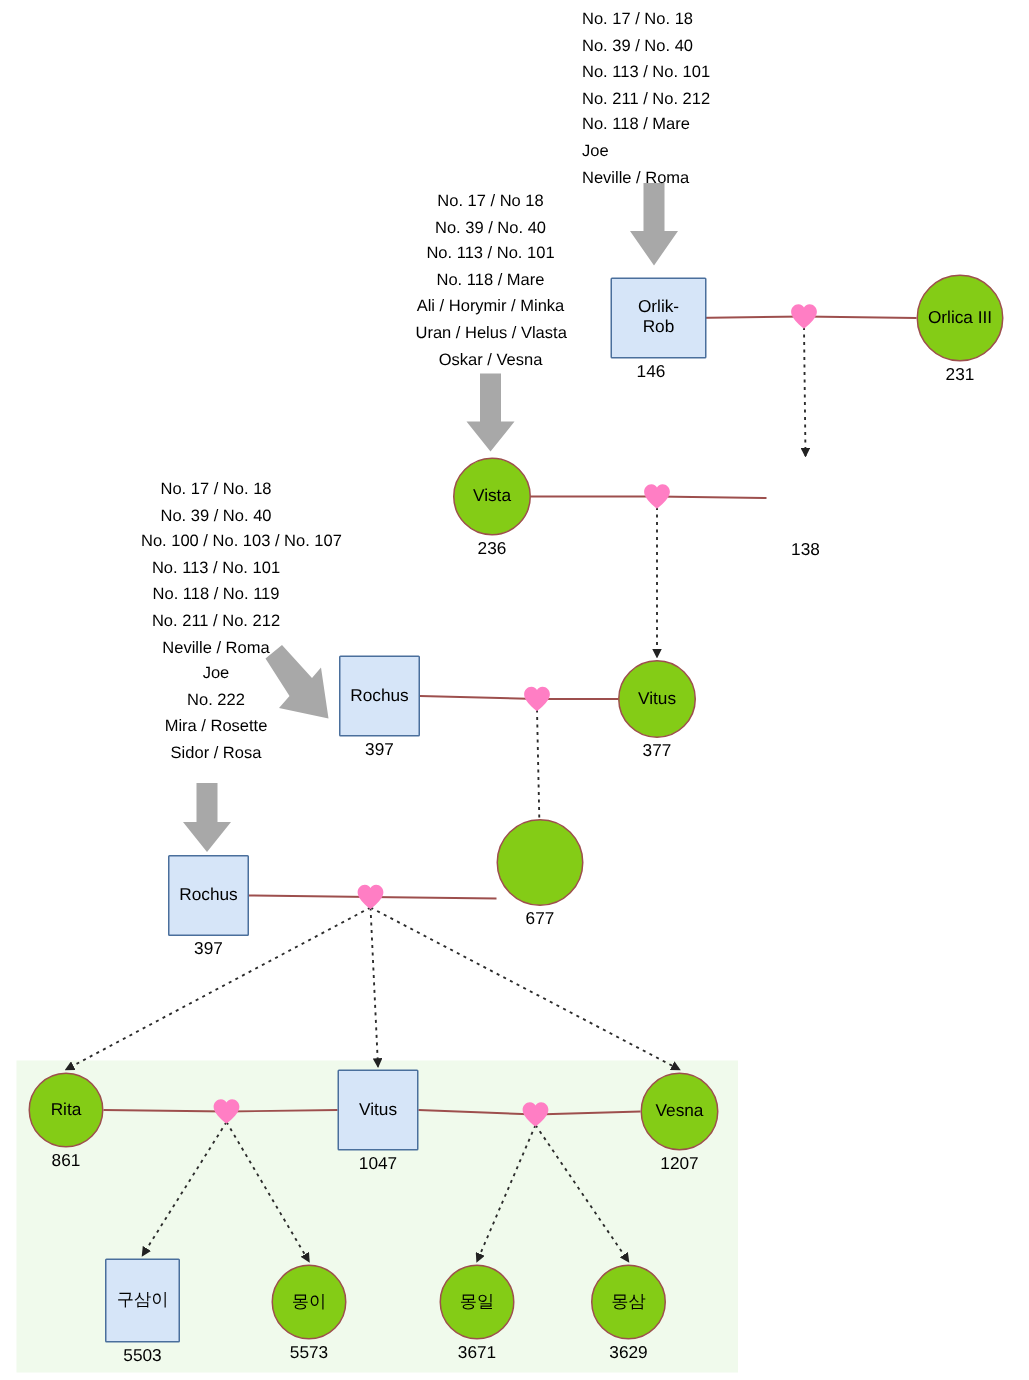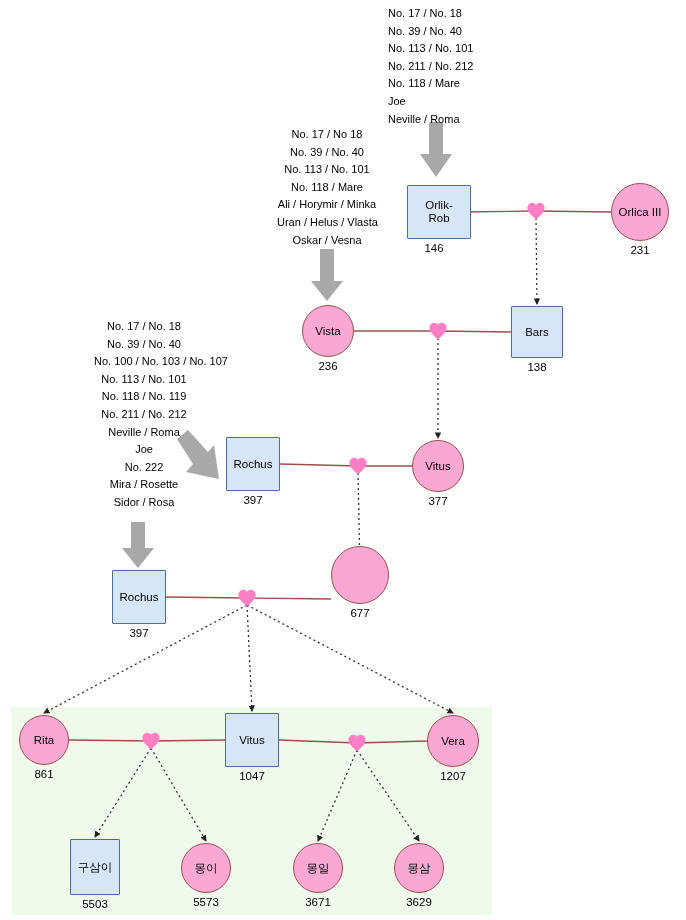--- a/index.html
+++ b/index.html
@@ -29,21 +29,21 @@
     line-height:13px;
     text-align:center;
     color:#000;
   }
   .node.male .shape{
     background:#d6e5f8;
     border:1.4px solid #4a6f9c;
     border-radius:1px;
   }
   .node.female .shape{
-    background:#f9a8d4;
+    background:#84cc16;
     border:1.6px solid #9d4f4d;
     border-radius:50%;
   }
   .node .idlbl{
     position:absolute;
     left:50%;transform:translateX(-50%);
     font-size:11.5px;
     line-height:13px;
     white-space:nowrap;
     color:#000;
@@ -147,23 +147,20 @@
         </div>
         <div class="idlbl" style="top: 61px;">231</div>
       </div>
       <div class="node female" style="left: 302px; top: 305px; width: 52px; height: 70px;">
         <div class="shape" style="width: 52px; height: 52px;">
           <span class="nm">Vista</span>
         </div>
         <div class="idlbl" style="top: 55px;">236</div>
       </div>
       <div class="node male" style="left: 511px; top: 306px; width: 52px; height: 70px;">
-        <div class="shape" style="width: 52px; height: 52px;">
-          <span class="nm">Bars</span>
-        </div>
         <div class="idlbl" style="top: 55px;">138</div>
       </div>
       <div class="node male" style="left: 226px; top: 437px; width: 54px; height: 72px;">
         <div class="shape" style="width: 54px; height: 54px;">
           <span class="nm">Rochus</span>
         </div>
         <div class="idlbl" style="top: 57px;">397</div>
       </div>
       <div class="node female" style="left: 412px; top: 440px; width: 52px; height: 70px;">
         <div class="shape" style="width: 52px; height: 52px;">
@@ -190,21 +187,21 @@
         <div class="idlbl" style="top: 53px;">861</div>
       </div>
       <div class="node male" style="left: 225px; top: 713px; width: 54px; height: 72px;">
         <div class="shape" style="width: 54px; height: 54px;">
           <span class="nm">Vitus</span>
         </div>
         <div class="idlbl" style="top: 57px;">1047</div>
       </div>
       <div class="node female" style="left: 427px; top: 715px; width: 52px; height: 70px;">
         <div class="shape" style="width: 52px; height: 52px;">
-          <span class="nm">Vera</span>
+          <span class="nm">Vesna</span>
         </div>
         <div class="idlbl" style="top: 55px;">1207</div>
       </div>
       <div class="node male" style="left: 70px; top: 839px; width: 50px; height: 74px;">
         <div class="shape" style="width: 50px; height: 56px;">
           <span class="nm">구삼이</span>
         </div>
         <div class="idlbl" style="top: 59px;">5503</div>
       </div>
       <div class="node female" style="left: 181px; top: 843px; width: 50px; height: 68px;">

